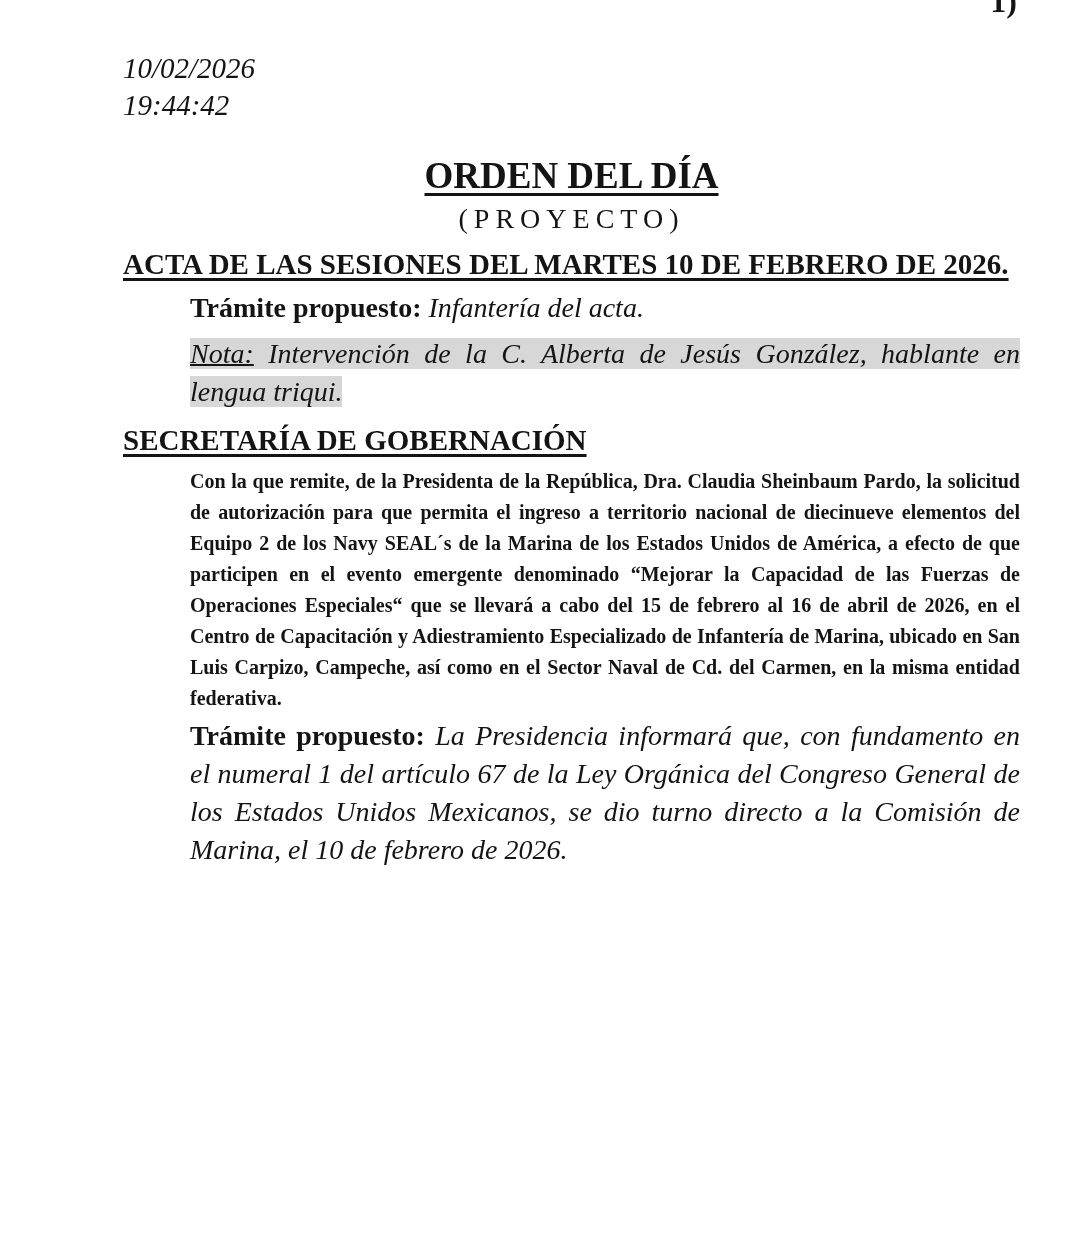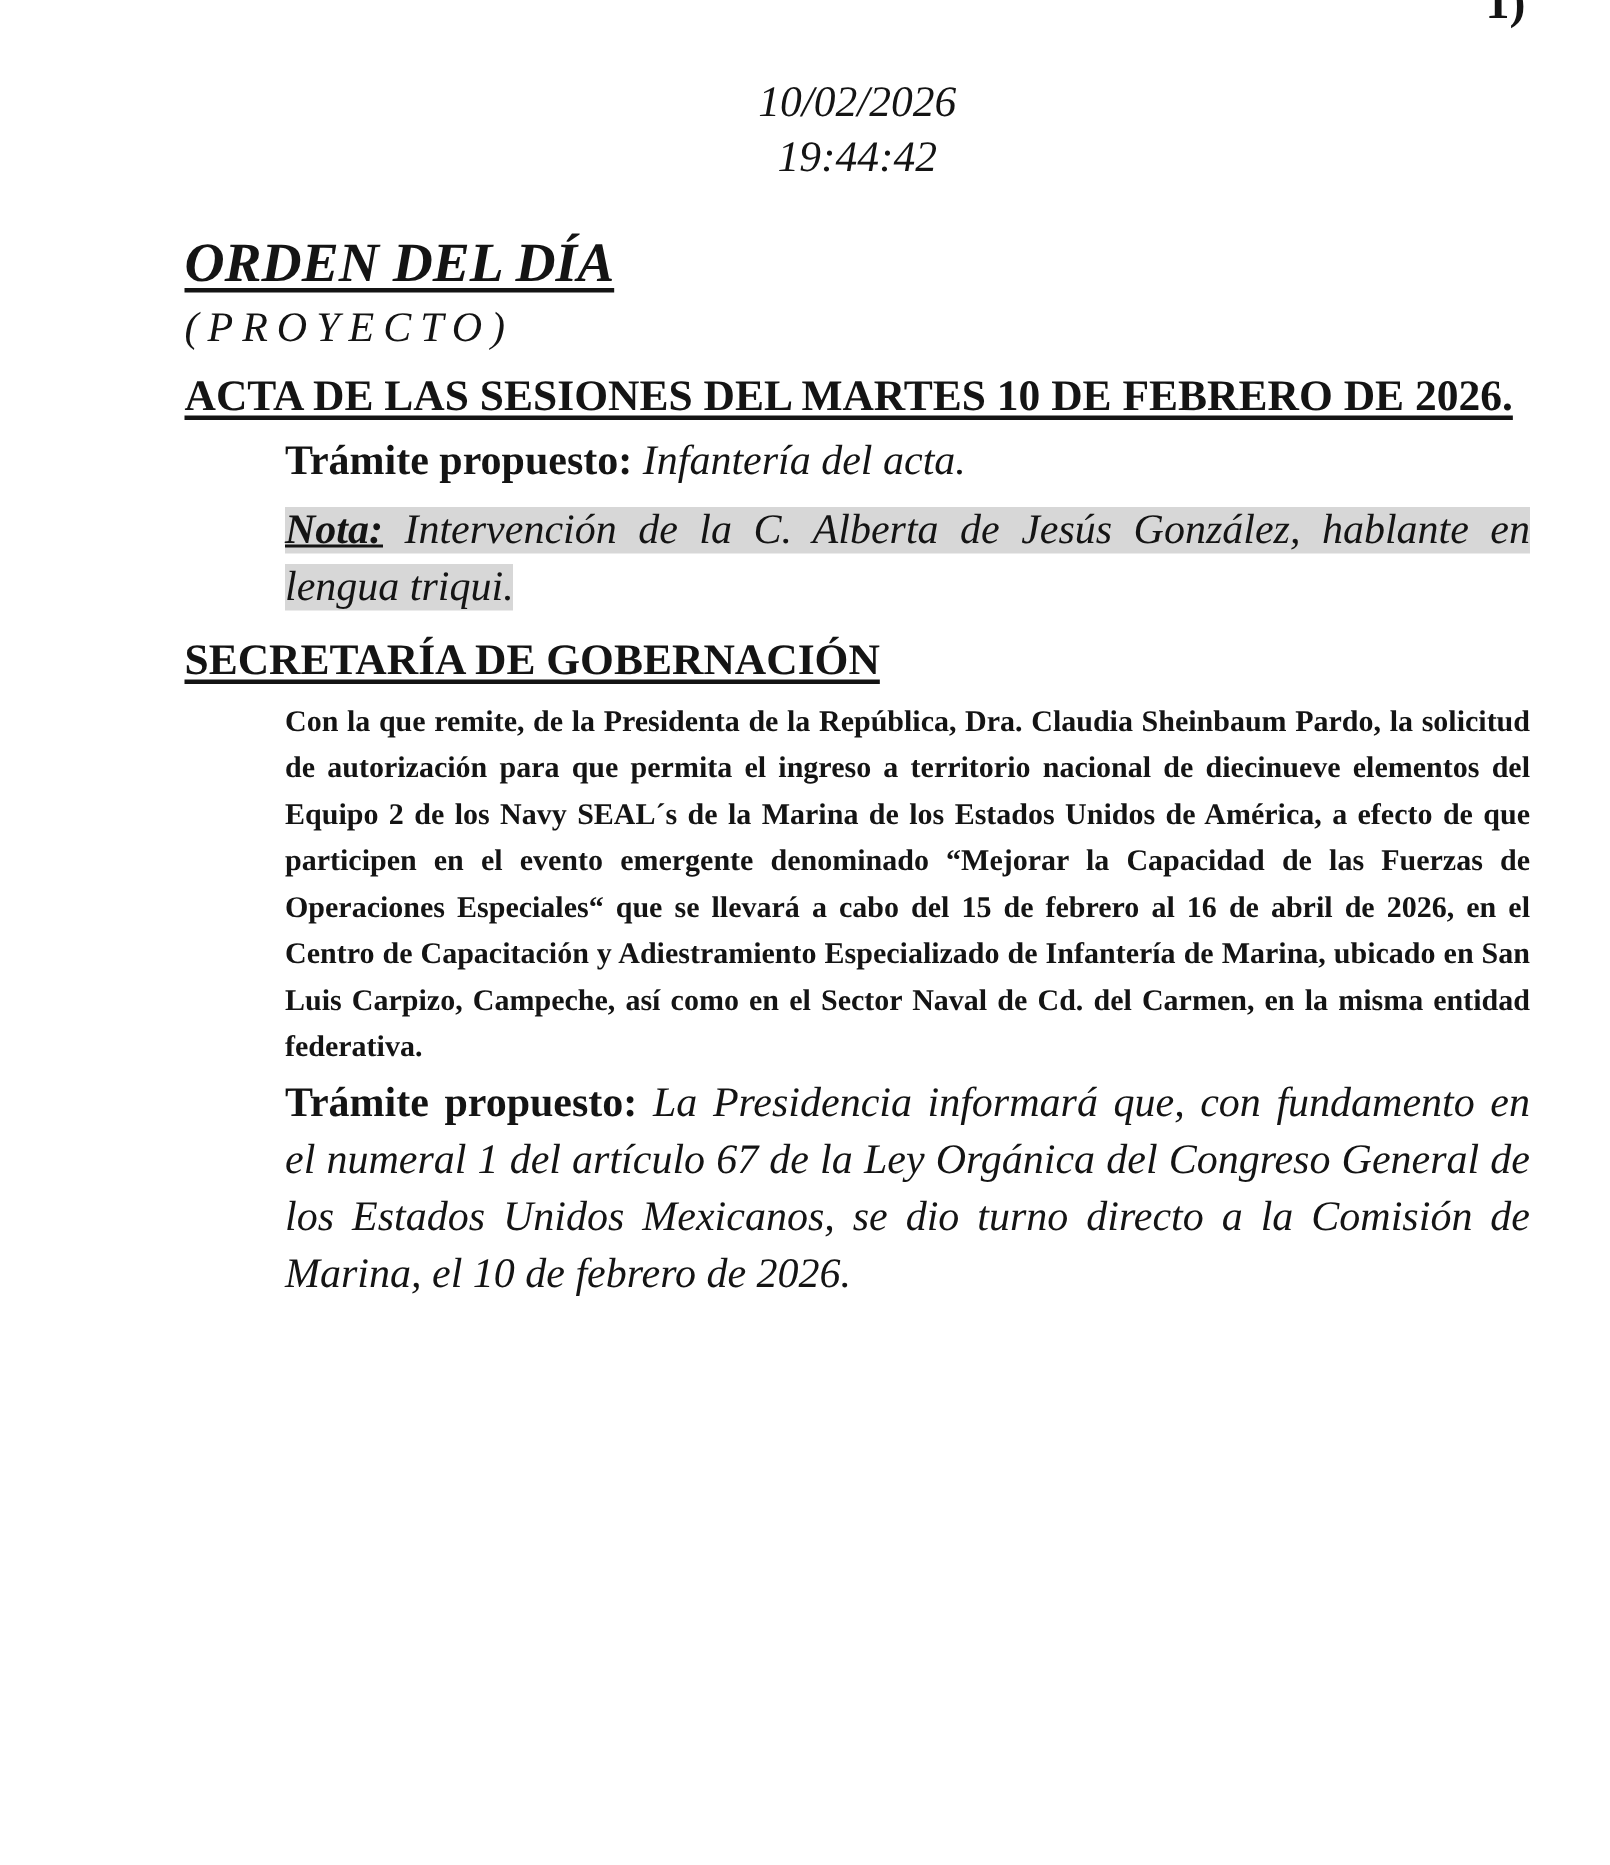--- a/index.html
+++ b/index.html
@@ -18,26 +18,26 @@
   }
   .pagenum {
     position: absolute;
     top: -16px; right: 56px;
     font-weight: bold;
     font-size: 32px;
     line-height: 34px;
   }
   .timestamp {
     margin-top: 50px;
-    text-align: center;
+    text-align: left;
     font-style: italic;
     font-size: 29px;
     line-height: 37px;
   }
-  .title-wrap { margin-top: 32px; font-style: italic; }
+  .title-wrap { text-align: center; margin-top: 32px; }
   .doc-title {
     display: inline-block;
     font-weight: bold;
     font-size: 37px;
     line-height: 40px;
     text-decoration: underline;
     text-decoration-thickness: 3px;
     text-underline-offset: 5px;
   }
   .doc-subtitle {
@@ -58,21 +58,21 @@
   }
   .indent {
     margin: 3px 0 0 67px;
     font-size: 28px;
     line-height: 38px;
     text-align: justify;
   }
   .tramite-label { font-weight: bold; }
   .tramite-text  { font-style: italic; }
   .nota-label {
-    font-weight: bold; font-style: italic;
+    font-weight: normal; font-style: italic;
     text-decoration: underline;
     text-decoration-thickness: 2px;
   }
   .nota-text { font-style: italic; }
   .hl { background: #d7d7d7; }
   .body-par {
     margin: 4px 0 0 67px;
     font-weight: bold;
     font-size: 20px;
     line-height: 31px;

